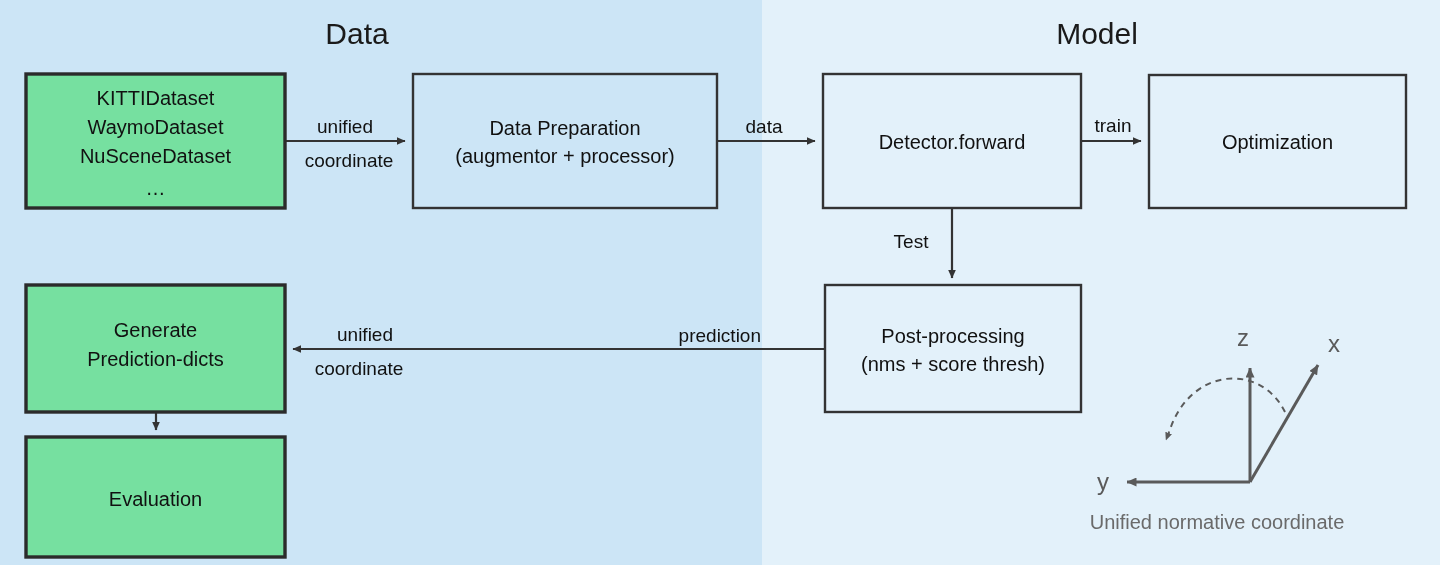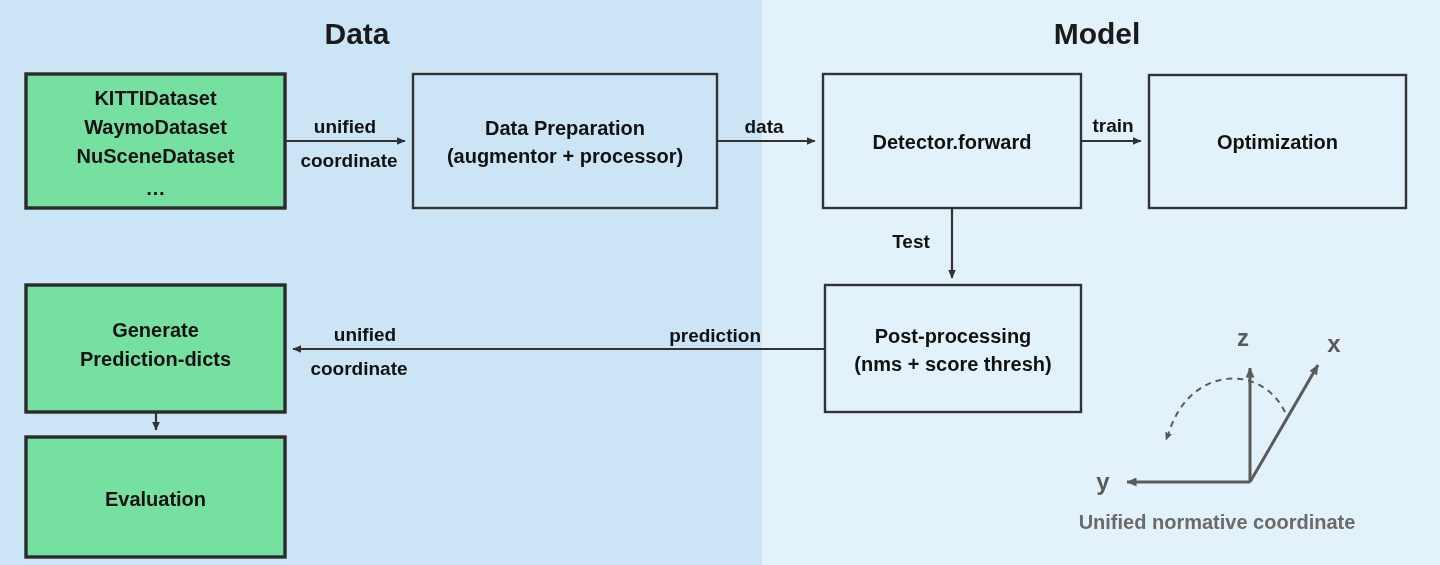--- a/index.html
+++ b/index.html
@@ -1,18 +1,18 @@
 <!DOCTYPE html>
 <html><head>
 <meta charset="utf-8">
 <style>
   html,body{margin:0;padding:0;background:#fff;}
   body{width:1440px;height:565px;overflow:hidden;
        font-family:"Liberation Sans","DejaVu Sans",sans-serif;}
-  #stage{position:relative;width:1332px;height:565px;font-weight:bold;}
+  #stage{position:relative;width:1332px;height:565px;}
   svg{display:block;}
   text{font-family:"Liberation Sans","DejaVu Sans",sans-serif;}
   .panel-title{font-size:30px;fill:#1a1a1a;}
   .box-label{font-size:20px;fill:#111;}
   .edge-label{font-size:19px;fill:#111;}
   .axis-label{font-size:24px;fill:#5a5a5a;}
   .caption{font-size:20px;fill:#6a6a6a;}
 </style>
 </head>
 <body>

